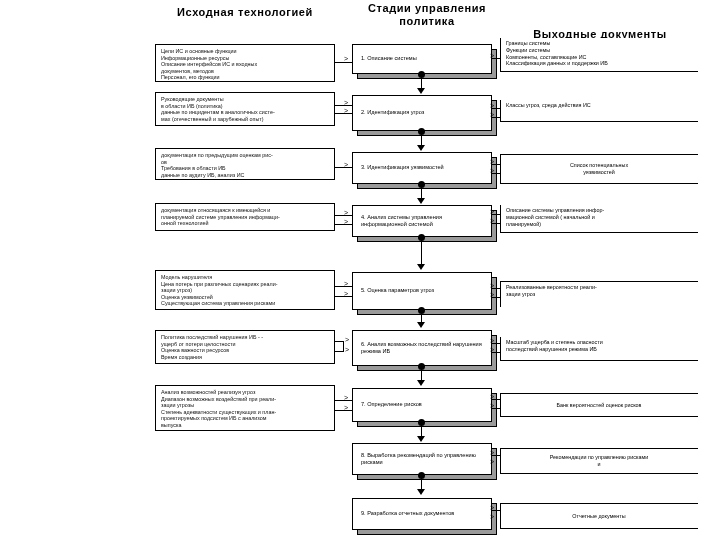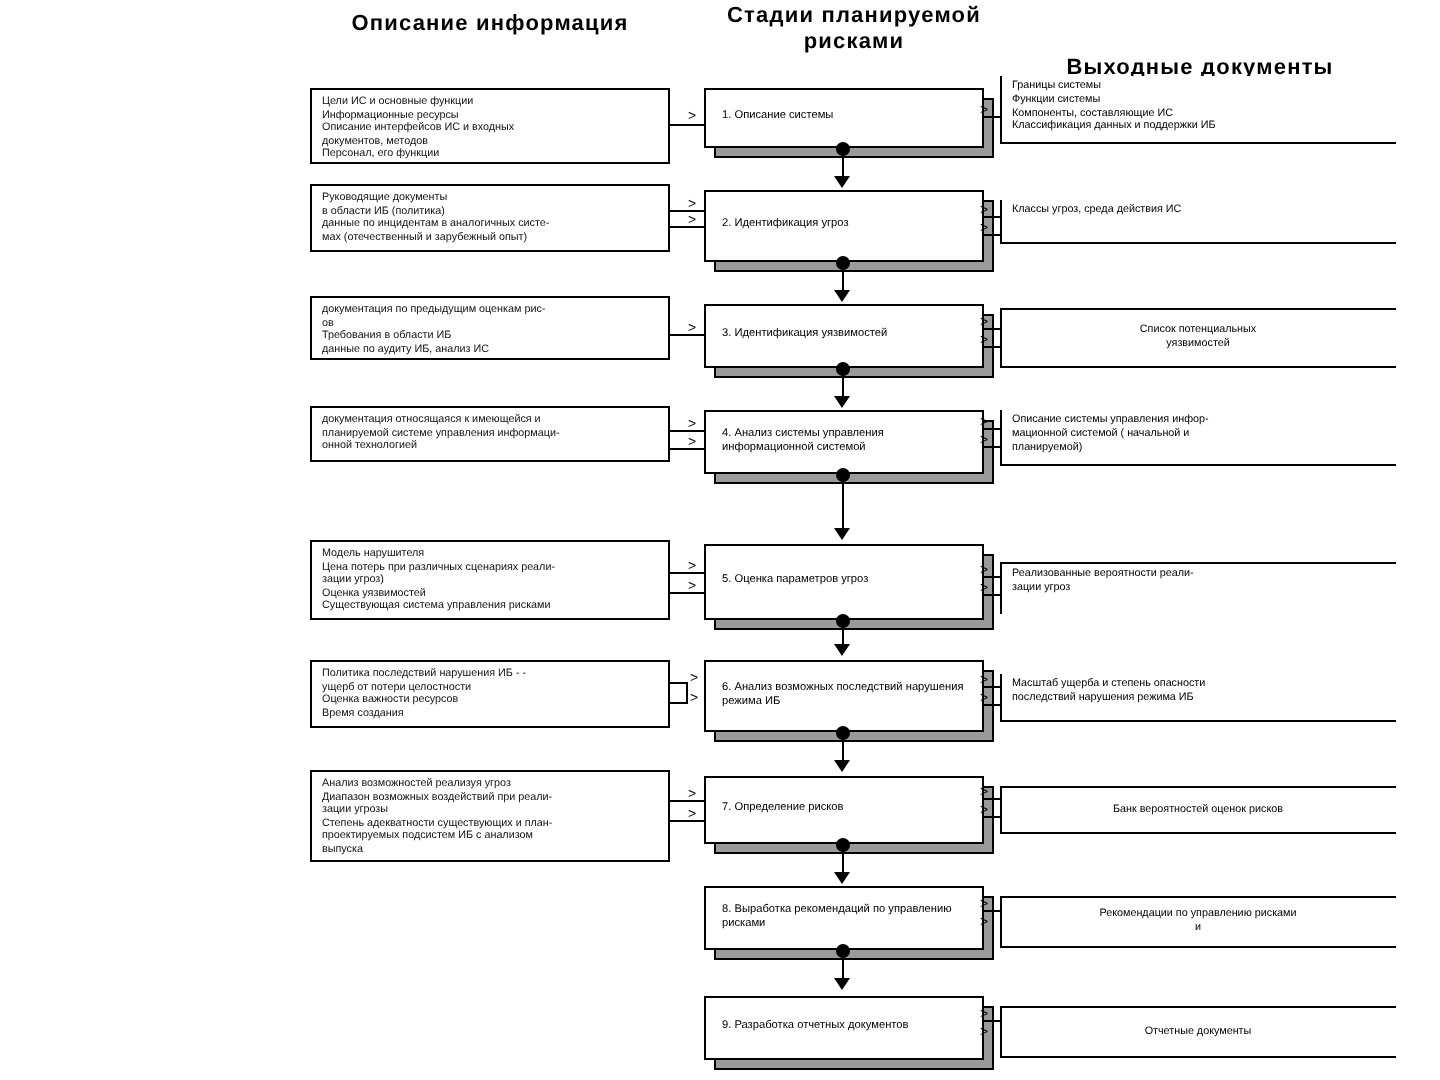--- a/index.html
+++ b/index.html
@@ -68,22 +68,22 @@
     border-top:6px solid #000;}
   .dot{position:absolute;width:7px;height:7px;border-radius:50%;
        background:#000;}
   .tick{position:absolute;font-size:7px;line-height:7px;color:#000;}
 </style>
 </head>
 <body>
 
 <div id="canvas">
 
-  <div class="col-head" id="head-left">Описание информация</div>
-  <div class="col-head" id="head-mid">Стадии планируемой рисками</div>
+  <div class="col-head" id="head-left">Исходная технологией</div>
+  <div class="col-head" id="head-mid">Стадии управления политика</div>
   <div class="col-head" id="head-right">Выходные документы</div>
 
   <div class="in-box" style="left:155px;top:44px;width:180px;height:38px;">
     <div class="ln">Цели ИС и основные функции</div>
     <div class="ln">Информационные ресурсы</div>
     <div class="ln">Описание интерфейсов ИС и   входных</div>
     <div class="ln">документов, методов</div>
     <div class="ln">Персонал, его функции</div>
   </div>
 

